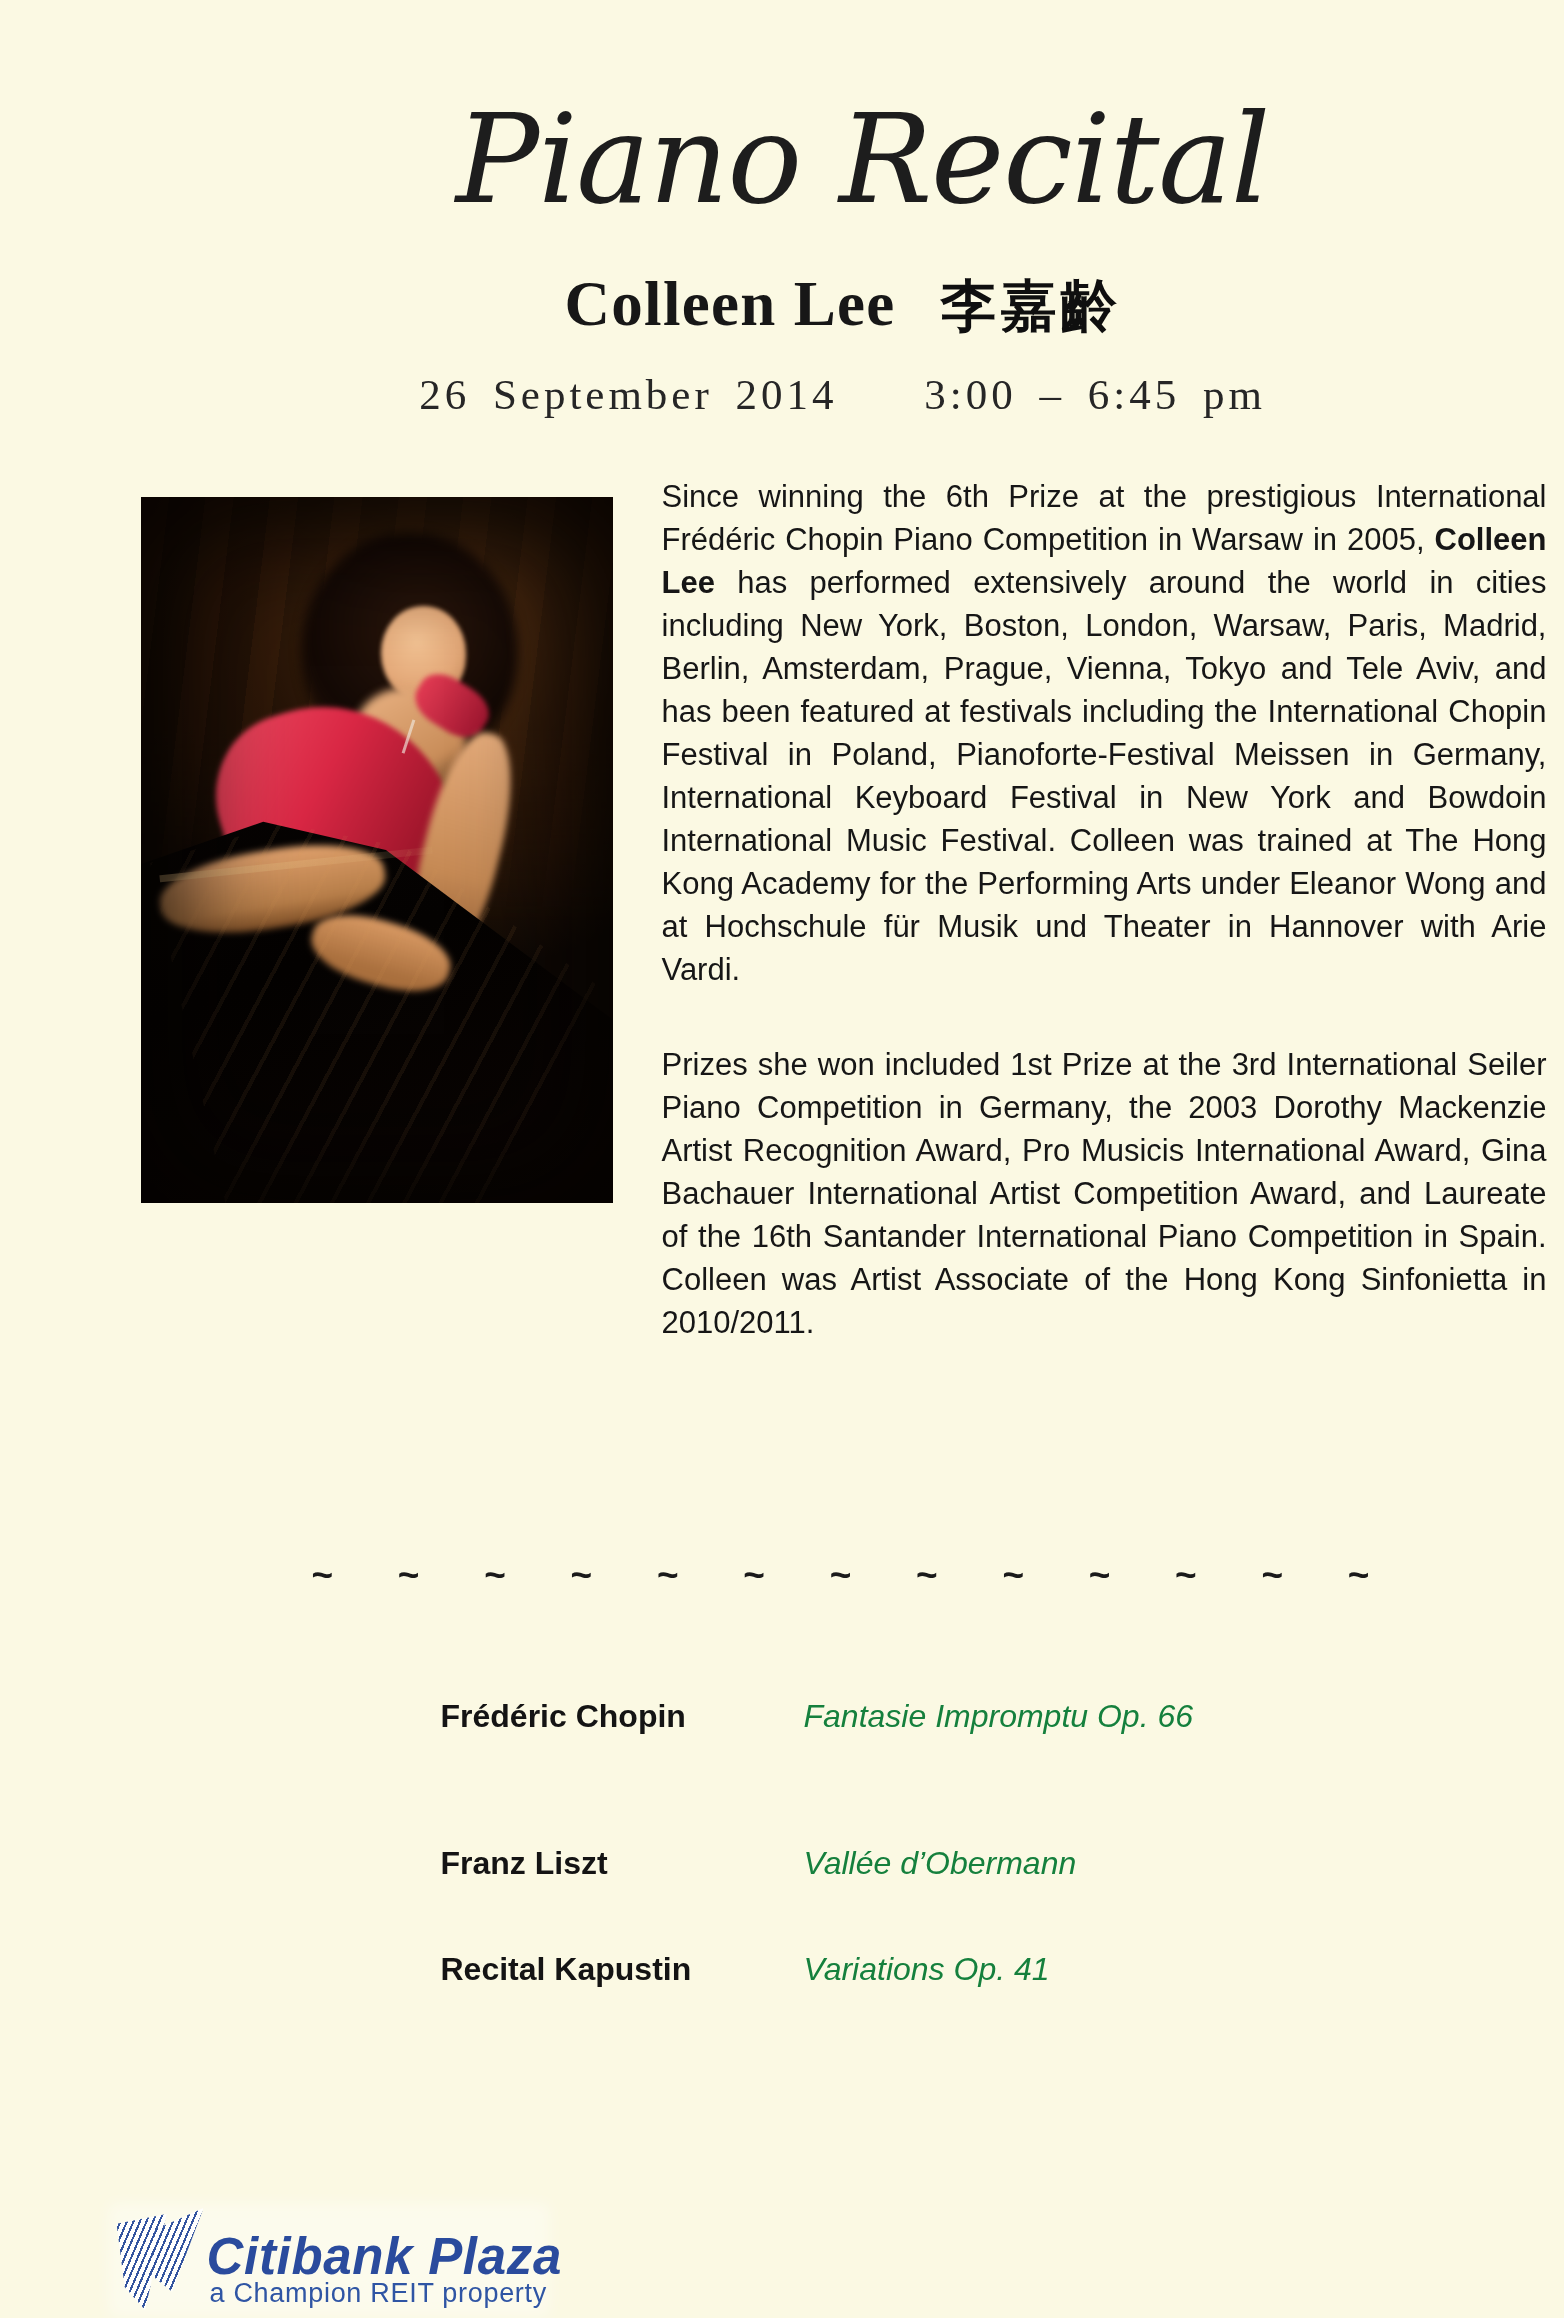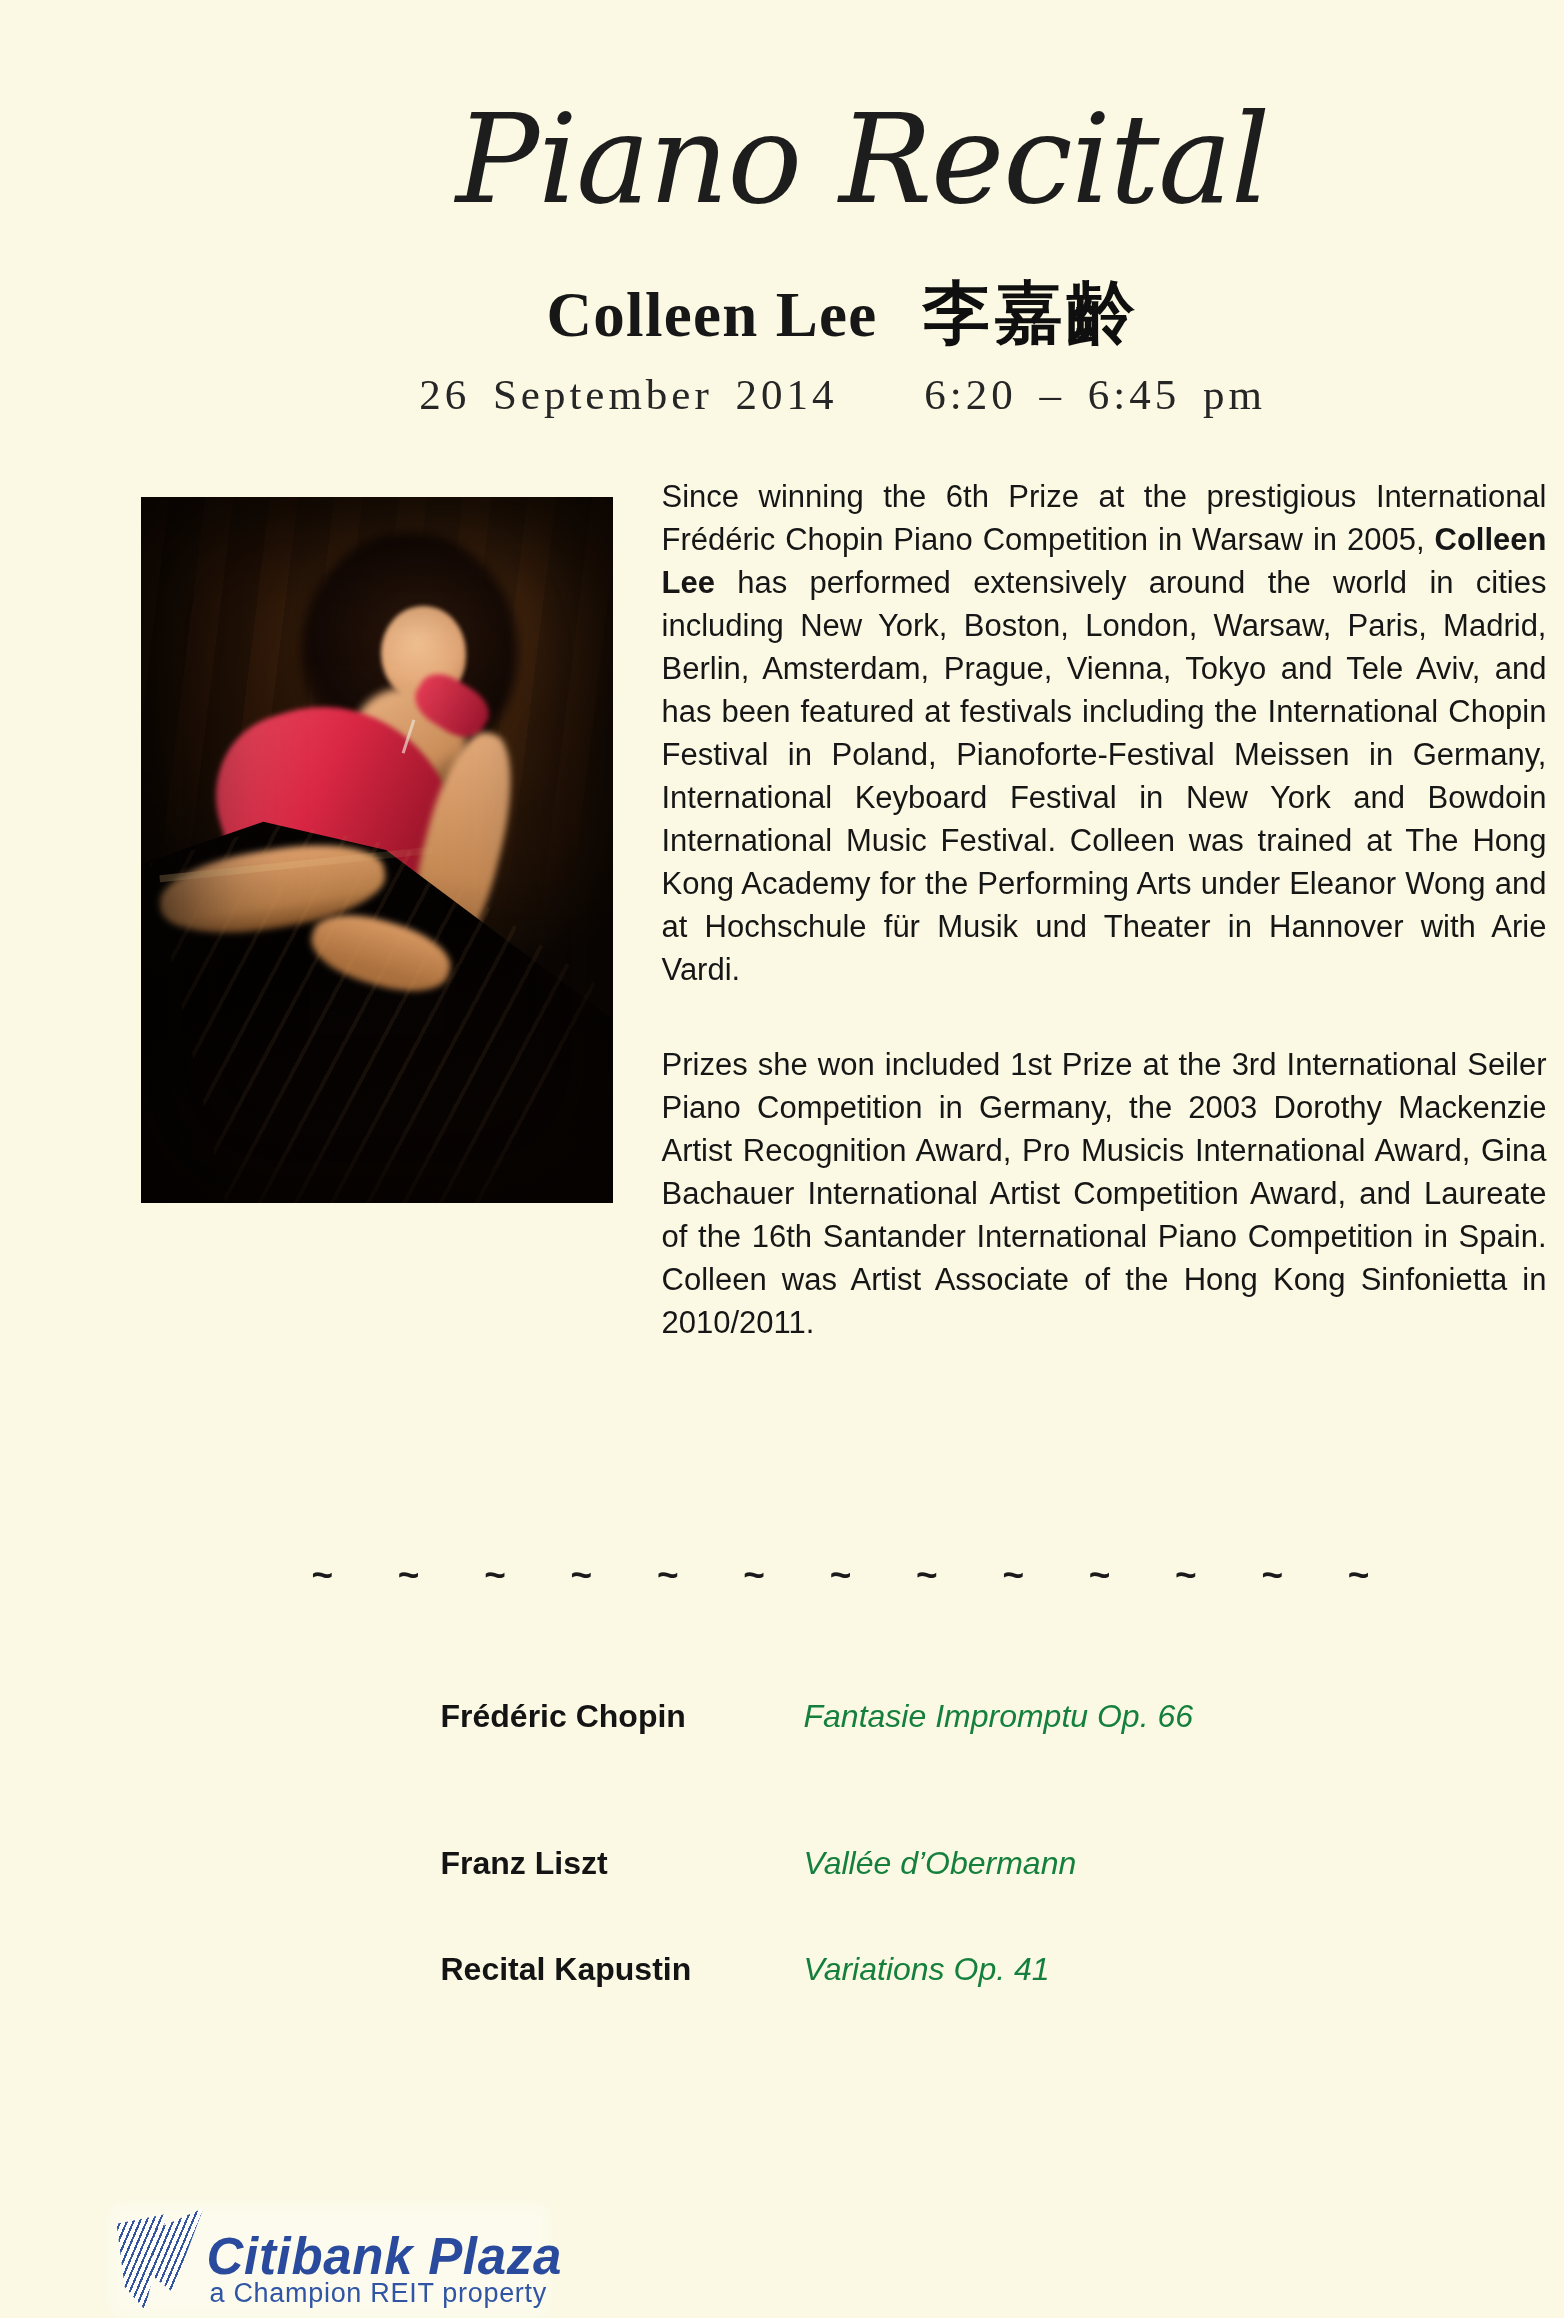--- a/index.html
+++ b/index.html
@@ -14,21 +14,21 @@
     font-family:"DejaVu Serif",serif;font-style:italic;font-weight:500;
     font-size:124px;line-height:1.1;letter-spacing:-1.3px;color:#1d1d1d;
   }
   .name-wrap{position:absolute;left:121px;right:0;top:256px;text-align:center;}
   .name-en{
     font-family:"Liberation Serif",serif;font-weight:bold;
     font-size:63px;letter-spacing:1.3px;color:#171717;
   }
   .name-zh{
     font-family:"DejaVu Sans",sans-serif;font-weight:bold;
-    font-size:68px;margin-left:42px;letter-spacing:4px;color:#0f0f0f;
+    font-size:56px;margin-left:42px;letter-spacing:4px;color:#0f0f0f;
   }
   .date-wrap{position:absolute;left:121px;right:0;top:358px;text-align:center;
     font-family:"Liberation Serif",serif;font-size:43px;letter-spacing:4px;
     word-spacing:8px;color:#262626;}
   .time-part{margin-left:64px;}
   
   .photo{
     position:absolute;left:127px;top:485px;width:472px;height:706px;
     background:#0e0804;overflow:hidden;
   }
@@ -119,21 +119,21 @@
     <span class="title">Piano Recital</span>
   </div>
 
   <div class="name-wrap">
     <span class="name-en">Colleen Lee</span>
     <span class="name-zh">李嘉齡</span>
   </div>
 
   <div class="date-wrap">
     <span>26 September 2014</span>
-    <span class="time-part">6:20 – 6:45 pm</span>
+    <span class="time-part">3:00 – 6:45 pm</span>
   </div>
 
   <div class="photo">
     <div class="ph-glow"></div>
     <div class="ph-wood"></div>
     <div class="ph-hair"></div>
     <div class="ph-face"></div>
     <div class="ph-neck"></div>
     <div class="ph-strap"></div>
     <div class="ph-dress"></div>

